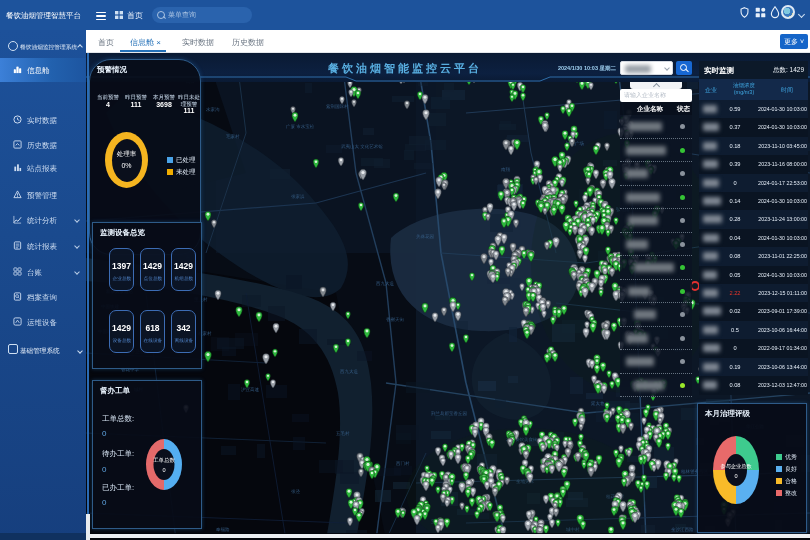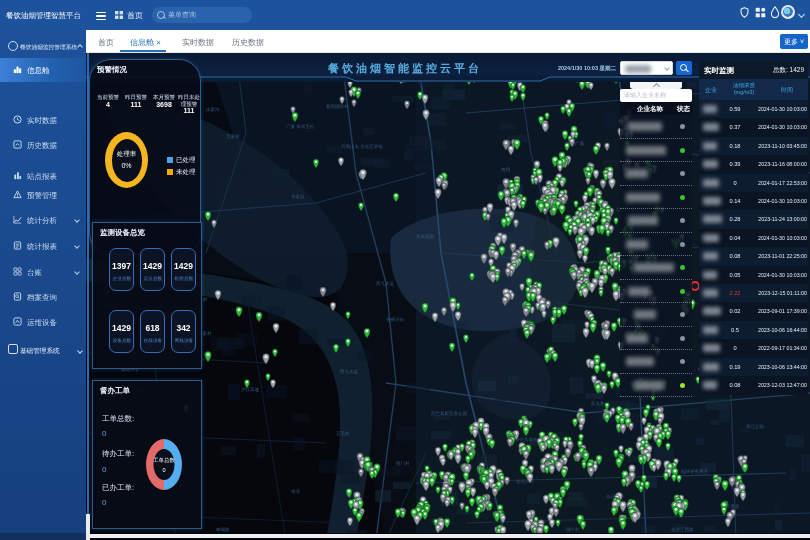--- a/index.html
+++ b/index.html
@@ -151,21 +151,21 @@
       </svg>
       <span class="tx">实时数据</span>
     </div>
     <div class="mi" style="top:103px">
       <svg class="ic" viewBox="0 0 10 10">
         <rect x="1" y="1" width="8" height="8" rx="1" fill="none" stroke="#cfdef2" stroke-width="1"></rect>
         <path d="M3,6 L5,4 L7,6" fill="none" stroke="#cfdef2" stroke-width="1"></path>
       </svg>
       <span class="tx">历史数据</span>
     </div>
-    <div class="mi" style="top:134px">
+    <div class="mi" style="top:126px">
       <svg class="ic" viewBox="0 0 10 10">
         <rect x="1.5" y="4" width="2" height="5" fill="#cfdef2"></rect>
         <rect x="4.5" y="1.5" width="2" height="7.5" fill="#cfdef2"></rect>
         <rect x="7.2" y="5.5" width="1.8" height="3.5" fill="#cfdef2"></rect>
       </svg>
       <span class="tx">站点报表</span>
     </div>
     <div class="mi" style="top:153px">
       <svg class="ic" viewBox="0 0 10 10">
         <path d="M5,1 L9,8.5 L1,8.5 Z" fill="none" stroke="#cfdef2" stroke-width="1"></path>
@@ -1917,13 +1917,29 @@
         <div class="v" style="">0.19</div>
         <div class="d">2023-10-06 13:44:00</div>
       </div>
       <div class="rtrow" style="top:315.0px">
         <div class="nb" style="width:14px"></div>
         <div class="v" style="">0.08</div>
         <div class="d">2023-12-03 12:47:00</div>
       </div>
 </div>
 
+<div class="panel" id="rating">
+  <div class="ptitle">本月治理评级</div>
+  <svg style="position:absolute;left:8px;top:22px" width="60" height="88" viewBox="0 0 60 88">
+    <path d="M30,10 A23,34 0 0 1 53,44 L30,44 Z" fill="#3ecb8e"></path>
+    <path d="M53,44 A23,34 0 0 1 30,78 L30,44 Z" fill="#5ab0f0"></path>
+    <path d="M30,78 A23,34 0 0 1 7,44 L30,44 Z" fill="#f8bb29"></path>
+    <path d="M7,44 A23,34 0 0 1 30,10 L30,44 Z" fill="#e86a6a"></path>
+    <ellipse cx="30" cy="44" rx="11" ry="16" fill="#0a0f1c"></ellipse>
+    <text x="30" y="42" text-anchor="middle" font-size="5.2" fill="#fff">参与企业总数</text>
+    <text x="30" y="52" text-anchor="middle" font-size="5.6" fill="#fff">0</text>
+  </svg>
+  <div class="rlg" style="top:49px"><i style="background:#3ecb8e"></i>优秀</div>
+  <div class="rlg" style="top:61px"><i style="background:#5ab0f0"></i>良好</div>
+  <div class="rlg" style="top:73px"><i style="background:#f8bb29"></i>合格</div>
+  <div class="rlg" style="top:85px"><i style="background:#e86a6a"></i>整改</div>
+</div>
 </div>
 
 </body></html>

